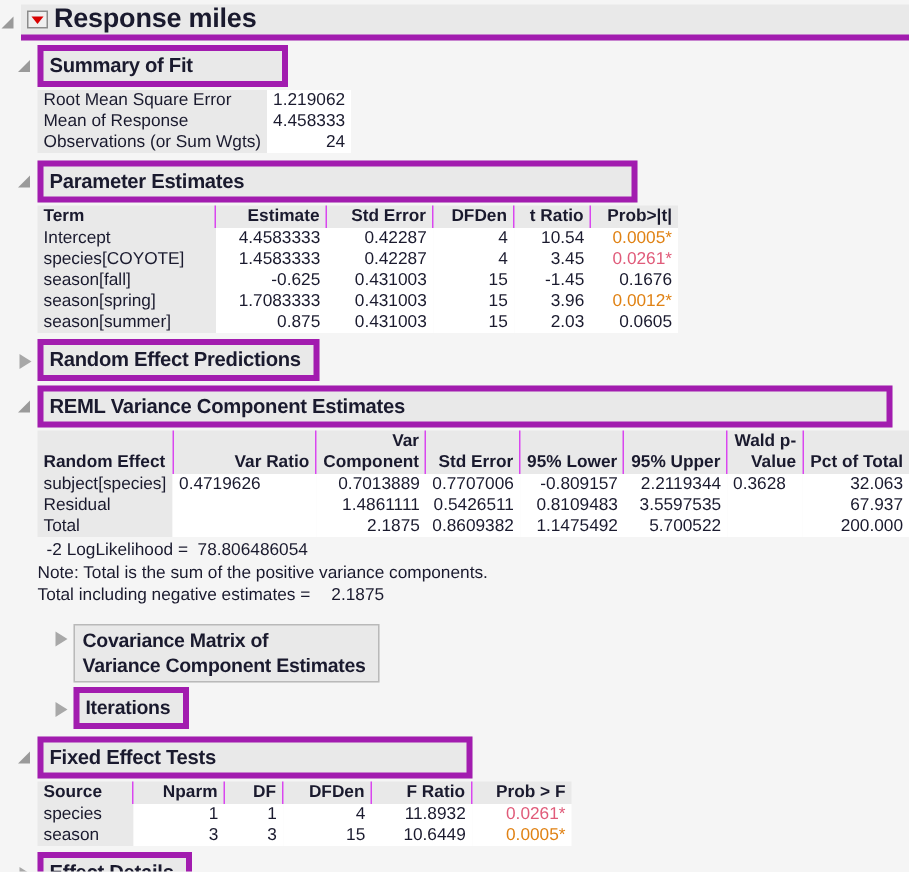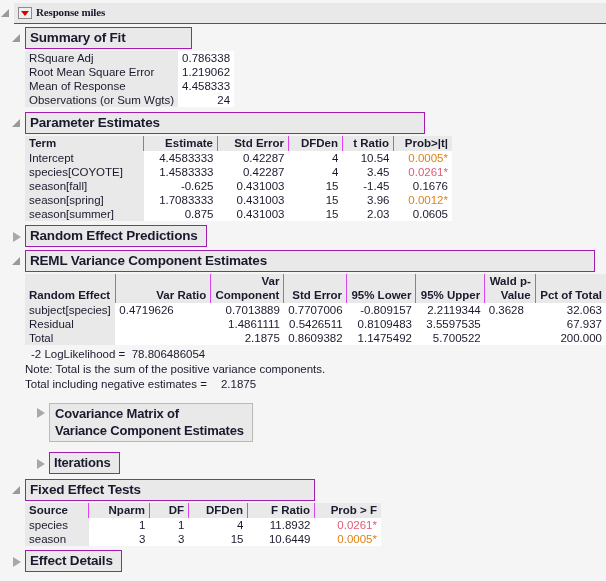--- a/index.html
+++ b/index.html
@@ -48,32 +48,31 @@
     content: "";
     position: absolute;
     left: 2px; top: 1px;
     width: 0; height: 0;
     border-top: 5px solid transparent;
     border-bottom: 5px solid transparent;
     border-left: 8px solid #a8a8a8;
   }
   .titlebar {
     background: #e9e9e9;
-    border: 1px solid #a21caf;
+    border: 4px solid #a21caf;
     font-weight: bold;
     padding: 2px 8px 3px 4px;
     line-height: 15px;
     box-sizing: border-box;
     display: inline-block;
     white-space: nowrap;
   }
   .titlebar.h1 {
-    font-size: 11px;
+    font-size: 18px;
     letter-spacing: -0.15px;
-    font-family: Liberation Serif, serif;
   }
   .titlebar.h2 {
     font-size: 13.5px;
     letter-spacing: -0.2px;
   }
   .titlebar.h3 {
     font-size: 13px;
     letter-spacing: -0.2px;
   }
   .redbtn {
@@ -171,24 +170,20 @@
   </div>
 
   <div class="indent1" style="margin-top:3px;">
     <div class="outline-row">
       <span class="tri open"></span>
       <span class="titlebar h2" style="min-width:167px;">Summary of Fit</span>
     </div>
     <table style="margin-left:14px; margin-top:2px;">
       <tbody>
         <tr>
-          <td class="lbl">RSquare Adj</td>
-          <td class="num">0.786338</td>
-        </tr>
-        <tr>
           <td class="lbl">Root Mean Square Error</td>
           <td class="num">1.219062</td>
         </tr>
         <tr>
           <td class="lbl">Mean of Response</td>
           <td class="num">4.458333</td>
         </tr>
         <tr>
           <td class="lbl">Observations (or Sum Wgts)</td>
           <td class="num">24</td>
@@ -346,21 +341,21 @@
     <div class="note" style="margin-left:14px;"><span>Total including negative estimates = </span><span style="display:inline-block;width:46px;text-align:right;">2.1875</span></div>
 
     <div class="outline-row" style="margin-left:24px; margin-top:11px; align-items:flex-start;">
       <span class="tri closed" style="margin-top:4px;"></span>
       <span class="twoline-title">
         <span style="display:block;">Covariance Matrix of</span>
         <span style="display:block;">Variance Component Estimates</span>
       </span>
     </div>
 
-    <div class="outline-row" style="margin-left:24px; margin-top:10px;">
+    <div class="outline-row" style="margin-left:24px; margin-top:3px;">
       <span class="tri closed"></span>
       <span class="titlebar h3">Iterations</span>
     </div>
   </div>
 
   <div class="indent1" style="margin-top:5px;">
     <div class="outline-row">
       <span class="tri open"></span>
       <span class="titlebar h2" style="min-width:290px;">Fixed Effect Tests</span>
     </div>

